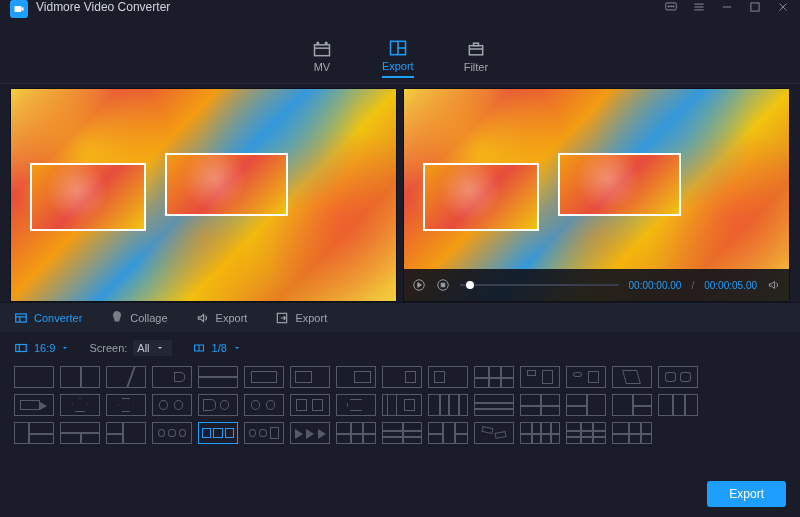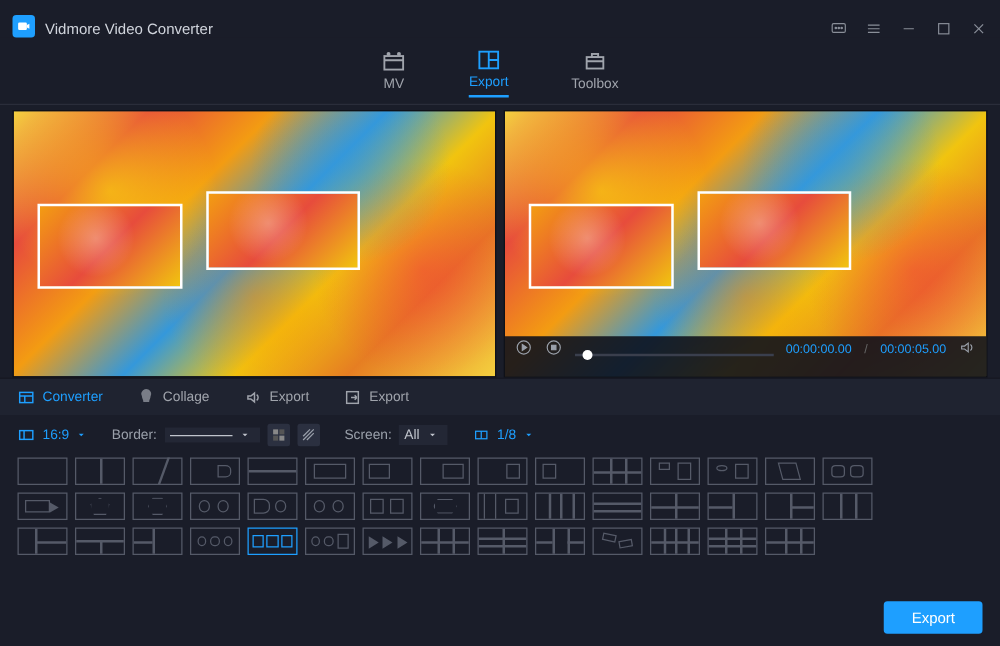--- a/index.html
+++ b/index.html
@@ -1,19 +1,19 @@
 <!DOCTYPE html>
 <html><head>
 <meta charset="utf-8">
 <style>
 * { margin: 0; padding: 0; box-sizing: border-box; }
 body { width: 800px; height: 517px; background: #1a1d29; font-family: "Segoe UI", Arial, sans-serif; color: #c0c4cc; font-size: 12px; overflow: hidden; position: relative; }
 
 
-.titlebar { height: 30px; display: flex; align-items: flex-end; padding: 0 10px; background: #1a1d29; }
+.titlebar { height: 30px; display: flex; align-items: flex-start; padding: 0 10px; background: #1a1d29; }
 .logo { width: 18px; height: 18px; background: #1e9fff; border-radius: 3px; display: flex; align-items: center; justify-content: center; margin-right: 8px; }
 .logo svg { width: 12px; height: 12px; }
 .app-title { color: #d0d4dc; font-size: 12px; flex: 1; }
 .win-controls { display: flex; gap: 14px; align-items: center; }
 .win-btn { width: 14px; height: 14px; display: flex; align-items: center; justify-content: center; cursor: pointer; color: #8a8f99; }
 .win-btn svg { width: 14px; height: 14px; }
 
 
 .main-tabs { height: 54px; display: flex; justify-content: center; align-items: center; gap: 50px; border-bottom: 1px solid #2a2d3a; }
 .main-tab { display: flex; flex-direction: column; align-items: center; gap: 4px; cursor: pointer; color: #a0a4ac; padding: 4px 0; }
@@ -24,21 +24,21 @@
 
 .preview-area { height: 218px; display: flex; gap: 6px; padding: 4px 10px 0 10px; }
 .preview-pane { flex: 1; background: linear-gradient(135deg, #f4d03f 0%, #e74c3c 18%, #f39c12 35%, #3498db 50%, #f1c40f 65%, #e67e22 80%, #f4d03f 100%); position: relative; overflow: hidden; border: 1px solid #0f1118; }
 .preview-pane::before { content:""; position:absolute; inset:0; background: radial-gradient(circle at 20% 30%, rgba(255,255,0,.5), transparent 25%), radial-gradient(circle at 70% 20%, rgba(52,152,219,.5), transparent 25%), radial-gradient(circle at 50% 70%, rgba(255,120,0,.4), transparent 30%), radial-gradient(circle at 85% 60%, rgba(255,0,80,.3), transparent 25%); }
 .inset-frame { position: absolute; border: 2px solid #fff; background: linear-gradient(135deg,#f39c12,#e74c3c,#f1c40f); }
 .inset-frame::after{content:"";position:absolute;inset:0;background:radial-gradient(circle at 40% 40%, rgba(255,255,255,.3), transparent 40%);}
 .inset1 { left: 5%; top: 35%; width: 30%; height: 32%; }
 .inset2 { left: 40%; top: 30%; width: 32%; height: 30%; }
 
 
-.playback-bar { position: absolute; bottom: 0; left: 0; right: 0; height: 22px; background: rgba(15,18,28,.9); display: flex; align-items: flex-end; padding: 16px 8px; gap: 10px; font-size: 10px; }
+.playback-bar { position: absolute; bottom: 0; left: 0; right: 0; height: 22px; background: rgba(15,18,28,.9); display: flex; align-items: center; padding: 16px 8px; gap: 10px; font-size: 10px; }
 .pb-btn { width: 14px; height: 14px; cursor: pointer; color: #9aa0aa; display:flex;align-items:center;justify-content:center; }
 .pb-track { flex: 1; height: 2px; background: #3a3f4d; position: relative; }
 .pb-thumb { position: absolute; left: 6px; top: -3px; width: 8px; height: 8px; background: #fff; border-radius: 50%; }
 .pb-time { color: #1e9fff; font-size: 10px; }
 .pb-time-sep { color: #666; }
 
 
 .sub-tabs { height: 30px; display: flex; align-items: center; gap: 28px; padding: 0 14px; background: #1f2330; border-top: 1px solid #14161f; }
 .sub-tab { display: flex; align-items: center; gap: 6px; cursor: pointer; color: #a0a4ac; font-size: 11px; }
 .sub-tab.active { color: #1e9fff; }
@@ -133,21 +133,21 @@
     <div class="main-tab-label">Export</div>
   </div>
   <div class="main-tab">
     <div class="main-tab-icon">
         <svg viewBox="0 0 24 24" fill="none" stroke="currentColor" stroke-width="1.8">
           <rect x="4" y="8" width="16" height="11"></rect>
           <rect x="9" y="5" width="6" height="3"></rect>
           <line x1="4" y1="12" x2="20" y2="12"></line>
         </svg>
       </div>
-    <div class="main-tab-label">Toolbox</div>
+    <div class="main-tab-label">Filter</div>
   </div>
 </div>
 
 <div class="preview-area">
   <div class="preview-pane">
     <div class="inset-frame inset1"></div>
     <div class="inset-frame inset2"></div>
   </div>
   <div class="preview-pane">
     <div class="inset-frame inset1"></div>
@@ -225,44 +225,20 @@
     <svg width="14" height="14" viewBox="0 0 24 24" fill="none" stroke="#1e9fff" stroke-width="2">
         <rect x="3" y="6" width="18" height="12"></rect>
         <line x1="9" y1="6" x2="9" y2="18"></line>
       </svg>
     <span style="color:#1e9fff">16:9</span>
     <svg class="chev" viewBox="0 0 24 24" fill="#1e9fff">
         <path d="M6 9l6 6 6-6z"></path>
       </svg>
   </div>
   <div class="opt-group">
-    <span class="opt-label">Border:</span>
-    <div class="opt-select plain">
-      <div class="border-line"></div>
-      <svg class="chev" viewBox="0 0 24 24" fill="#c0c4cc">
-          <path d="M6 9l6 6 6-6z"></path>
-        </svg>
-    </div>
-    <div class="opt-icon-btn">
-        <svg viewBox="0 0 24 24" width="12" height="12">
-          <rect x="3" y="3" width="8" height="8" fill="#888"></rect>
-          <rect x="13" y="3" width="8" height="8" fill="#555"></rect>
-          <rect x="3" y="13" width="8" height="8" fill="#555"></rect>
-          <rect x="13" y="13" width="8" height="8" fill="#888"></rect>
-        </svg>
-      </div>
-    <div class="opt-icon-btn">
-        <svg viewBox="0 0 24 24" width="12" height="12" stroke="#9aa0aa" stroke-width="2">
-          <line x1="3" y1="20" x2="20" y2="3"></line>
-          <line x1="3" y1="14" x2="14" y2="3"></line>
-          <line x1="9" y1="20" x2="20" y2="9"></line>
-        </svg>
-      </div>
-  </div>
-  <div class="opt-group">
     <span class="opt-label">Screen:</span>
     <div class="opt-select plain">
       <span>All</span>
       <svg class="chev" viewBox="0 0 24 24" fill="#c0c4cc">
           <path d="M6 9l6 6 6-6z"></path>
         </svg>
     </div>
   </div>
   <div class="opt-group">
     <svg width="14" height="12" viewBox="0 0 24 24" fill="none" stroke="#1e9fff" stroke-width="2">

